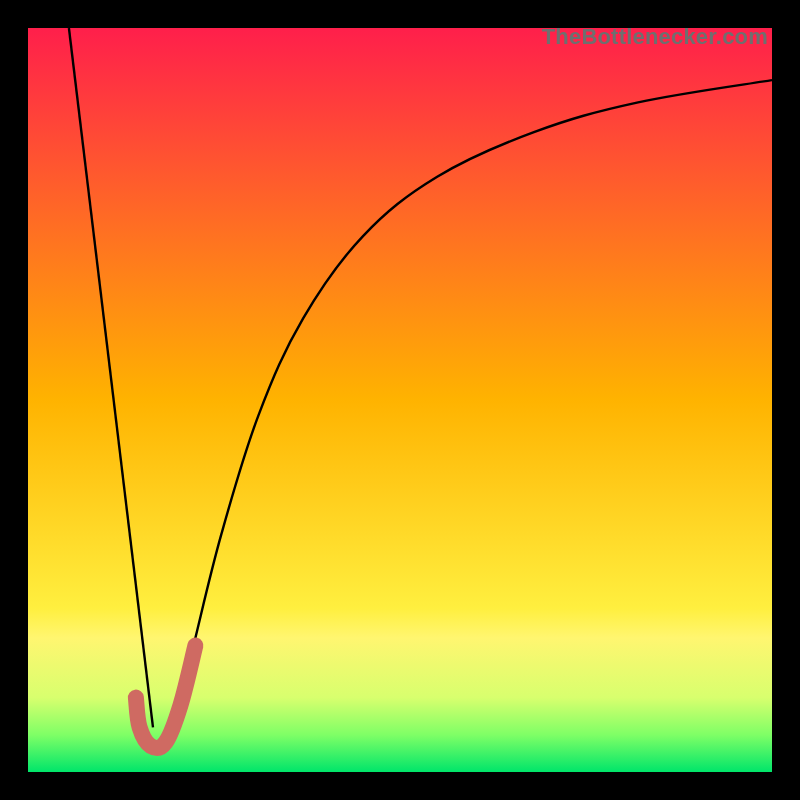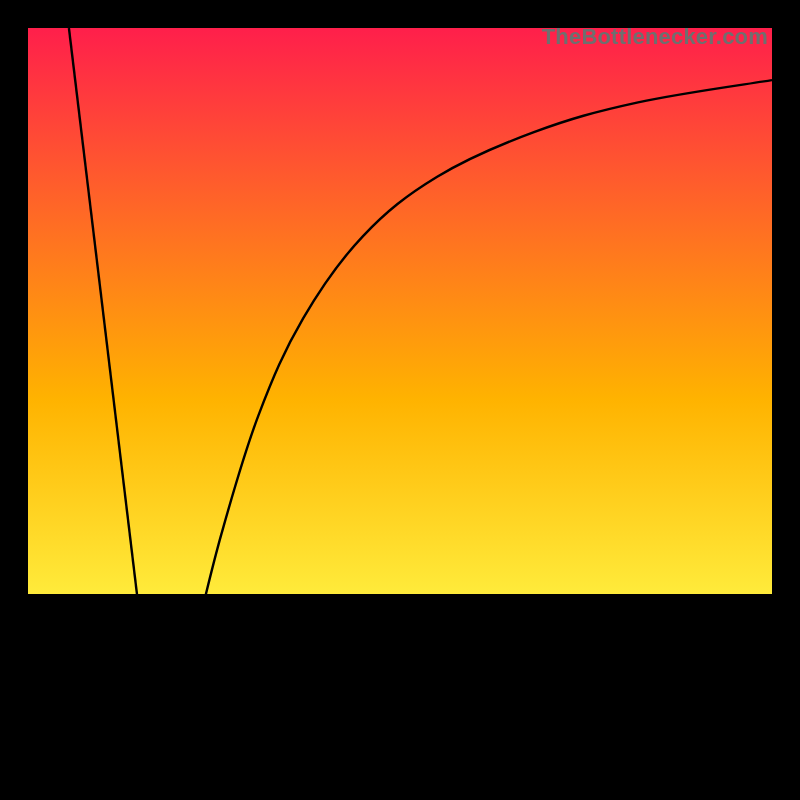--- a/index.html
+++ b/index.html
@@ -16,21 +16,21 @@
     top: 0;
     width: 800px;
     height: 800px;
     background: #000;
   }
   .plot {
     position: absolute;
     left: 28px;
     top: 28px;
     width: 744px;
-    height: 566px;
+    height: 744px;
     overflow: hidden;
   }
   .watermark {
     position: absolute;
     font-family: Arial, Helvetica, sans-serif;
     font-size: 22px;
     font-weight: 600;
     color: #6f6f6f;
     letter-spacing: 0.2px;
     white-space: nowrap;

